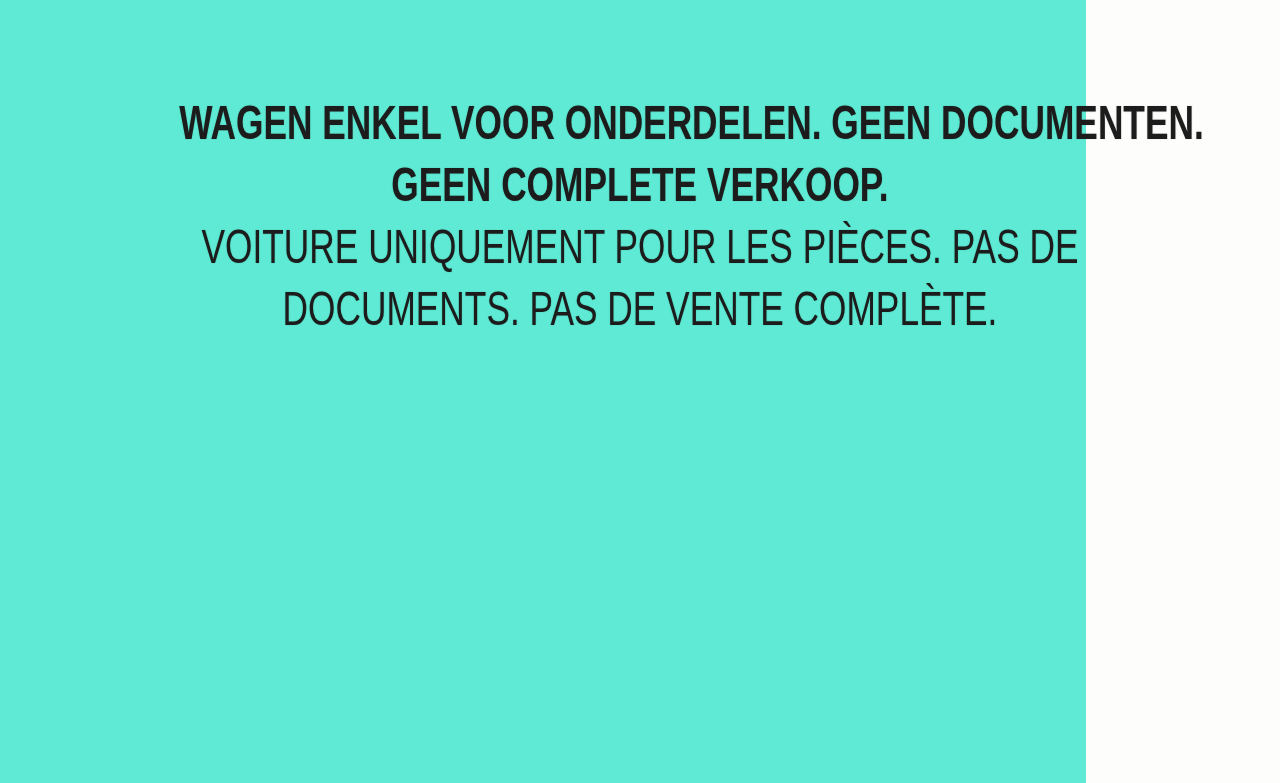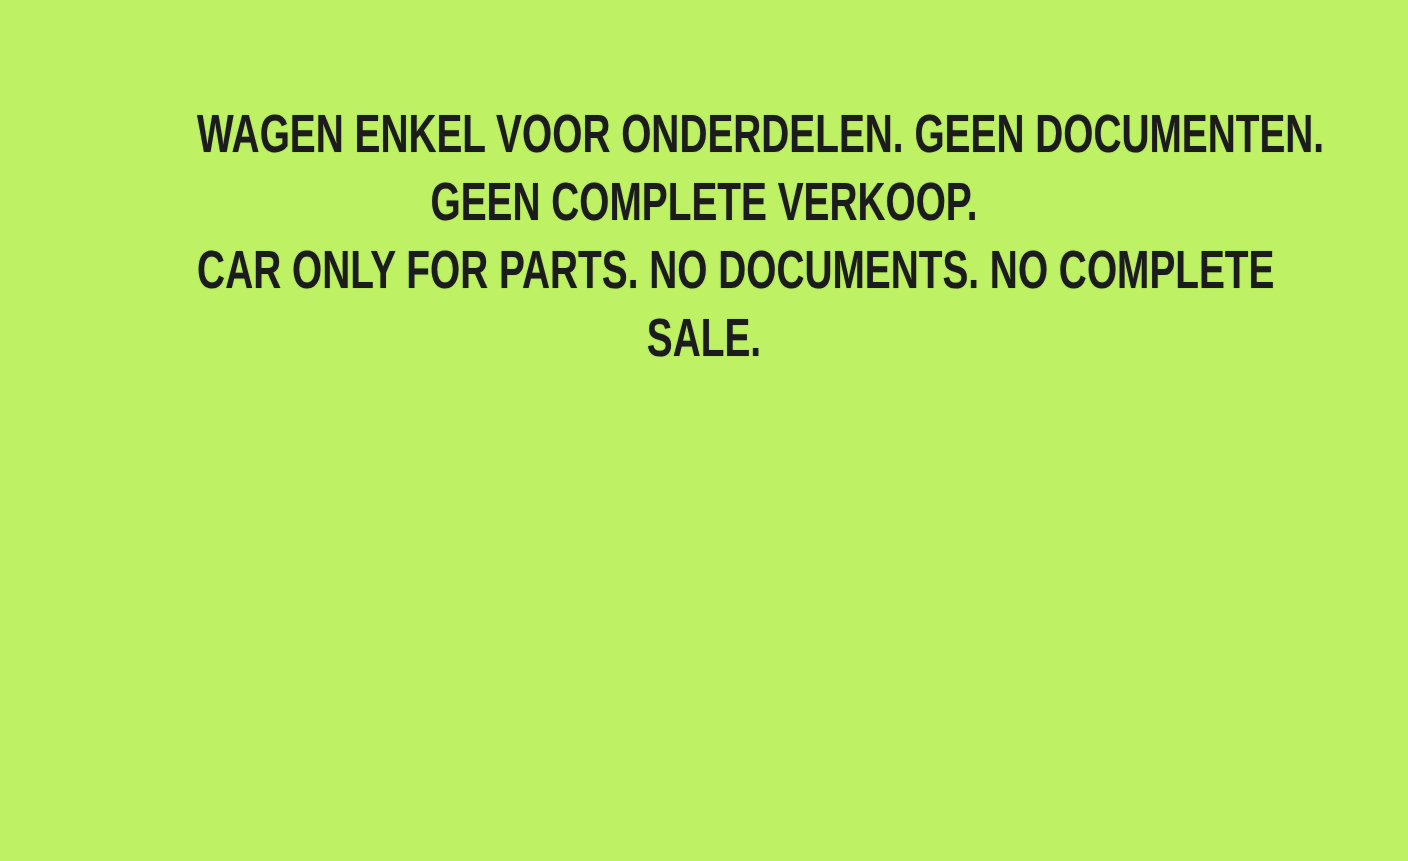--- a/index.html
+++ b/index.html
@@ -7,23 +7,23 @@
     padding: 0;
     width: 1280px;
     height: 783px;
     background: #fdfdfc;
     overflow: hidden;
   }
   .page {
     position: absolute;
     left: 0;
     top: 0;
-    width: 1280px;
+    width: 1086px;
     height: 783px;
-    background: #bef264;
+    background: #5eead4;
     font-family: "Liberation Sans", sans-serif;
     color: #1c1c1c;
   }
   .notice {
     position: absolute;
     left: 0;
     top: 91px;
     width: 1280px;
   }
   .para { margin: 0; padding: 0; }
@@ -57,22 +57,22 @@
 <body>
 
 <div class="page">
   <div class="notice">
 
     <div class="para" lang="nl">
       <div class="line bold">WAGEN ENKEL VOOR ONDERDELEN. GEEN DOCUMENTEN.</div>
       <div class="line bold">GEEN COMPLETE VERKOOP.</div>
     </div>
 
+    <div class="para" lang="fr">
+      <div class="line">VOITURE UNIQUEMENT POUR LES PIÈCES. PAS DE</div>
+      <div class="line">DOCUMENTS. PAS DE VENTE COMPLÈTE.</div>
+    </div>
 
-    <div class="para" lang="en">
-      <div class="line bold">CAR ONLY FOR PARTS. NO DOCUMENTS. NO COMPLETE</div>
-      <div class="line bold">SALE.</div>
-    </div>
 
 
 
   </div>
 </div>
 
 </body></html>

